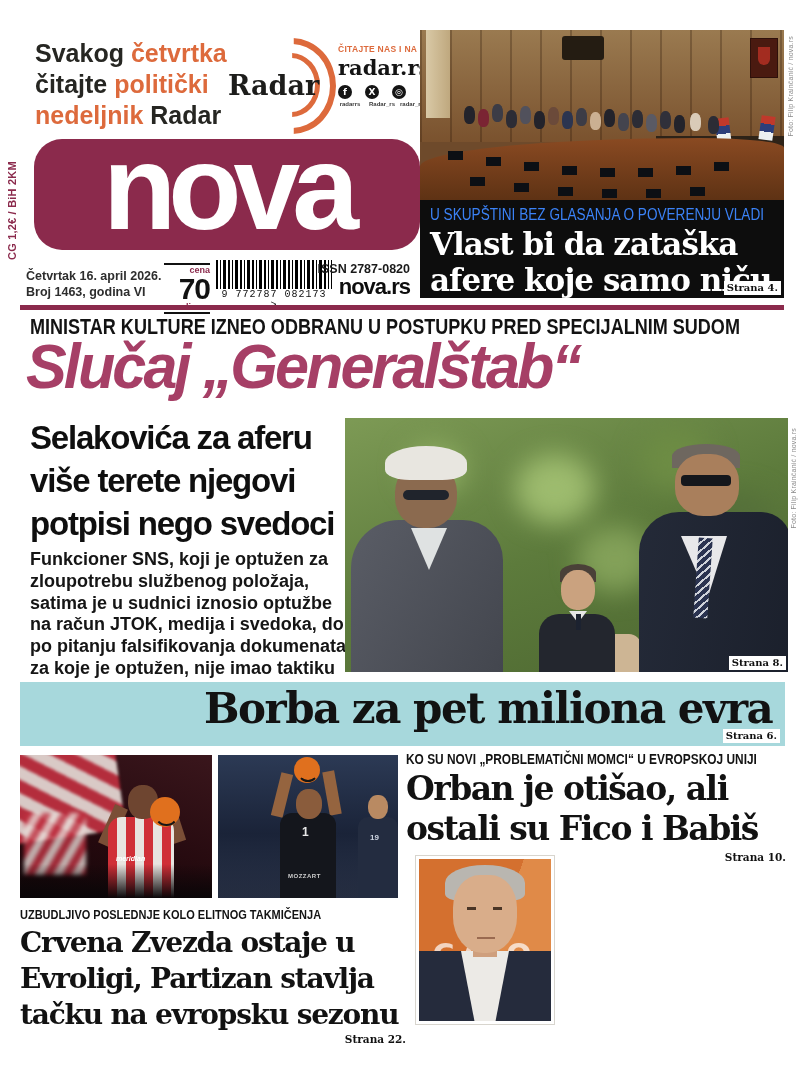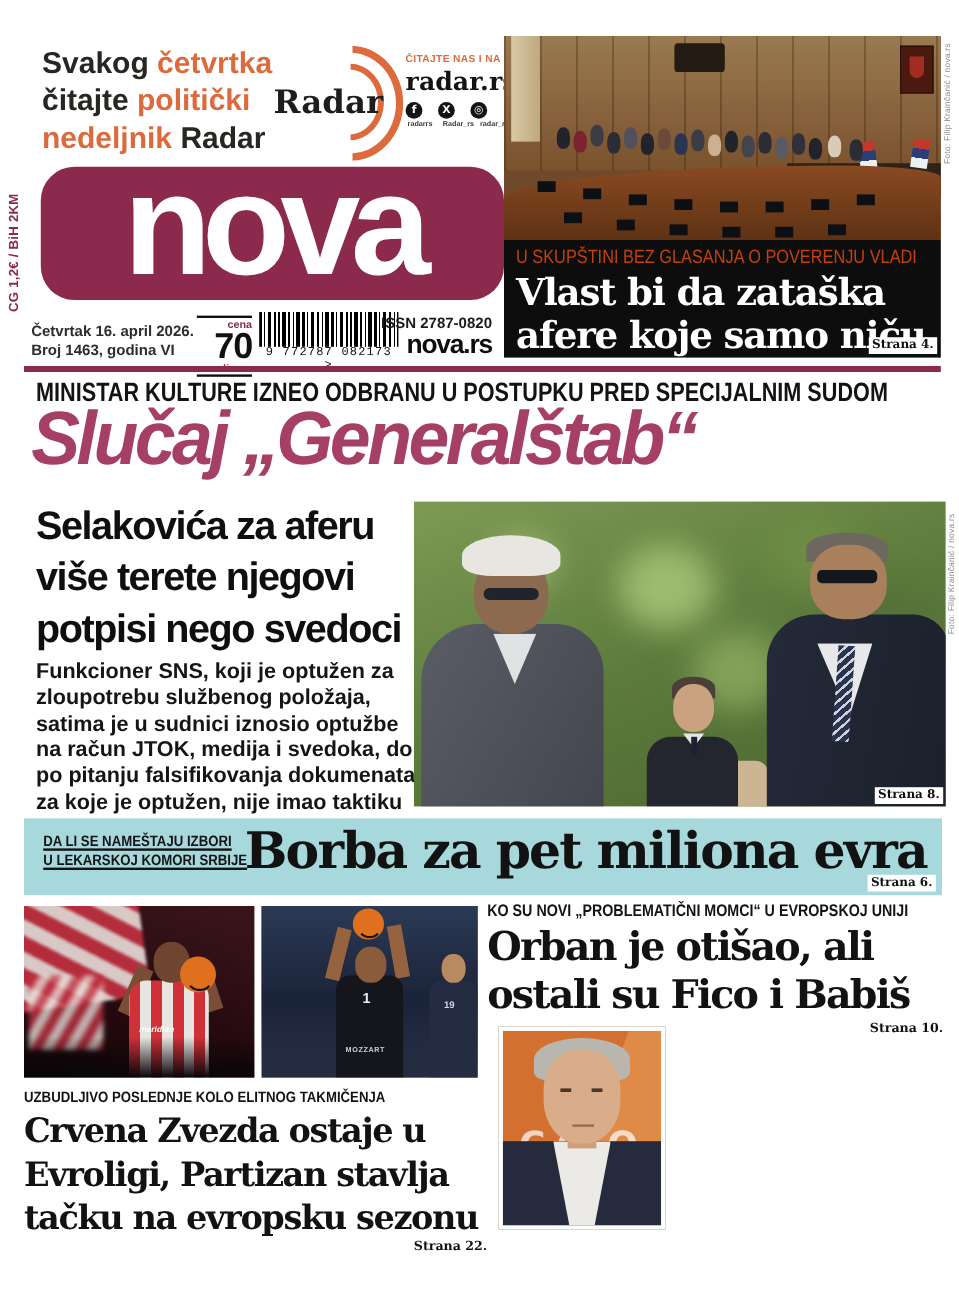--- a/index.html
+++ b/index.html
@@ -52,21 +52,21 @@
       box-shadow:38px 6px #0c0f14,76px 11px #0c0f14,114px 15px #0c0f14,152px 17px #0c0f14,190px 17px #0c0f14,
                  228px 15px #0c0f14,266px 11px #0c0f14,22px 26px #0c0f14,66px 32px #0c0f14,110px 36px #0c0f14,
                  154px 38px #0c0f14,198px 38px #0c0f14,242px 36px #0c0f14;}
   .p-crowd{position:absolute;left:44px;top:76px;width:11px;height:18px;border-radius:45% 45% 40% 40%;background:#23232b;
       box-shadow:14px 3px #7a2433,28px -2px #3c3c46,42px 4px #2c2c35,56px 0 #51515c,70px 5px #23232b,
                  84px 1px #6b4a3a,98px 5px #2c3550,112px 2px #3c3c46,126px 6px #cbb092,140px 3px #23232b,
                  154px 7px #44444e,168px 4px #2c2c35,182px 8px #5a5a64,196px 5px #30303a,210px 9px #23232b,
                  226px 7px #d9cbb8,244px 10px #2c2c35;}
   #parl-credit{left:787px;top:36px;}
   #parl-box{left:420px;top:200px;width:364px;height:98px;background:#0d0d0d;box-sizing:border-box;padding:6px 10px 0;}
-  #parl-box .k{color:#c2410c;font-size:16px;}
+  #parl-box .k{color:#3b82f6;font-size:16px;}
   #parl-box .h{font-size:31px;line-height:36px;color:#fff;letter-spacing:-1px;margin-top:2px;}
   #parl-ref{right:3px;bottom:3px;}
 
   
   #side-text{left:6px;top:140px;height:120px;font-weight:bold;font-size:11px;color:#8b2a4c;}
   #nova-logo{left:34px;top:139px;width:386px;height:111px;background:#8b2a4c;border-radius:28px;
              display:flex;align-items:center;justify-content:center;}
   #nova-logo span{font-weight:bold;font-size:120px;color:#fff;letter-spacing:-8px;margin-top:-16px;}
   #date{left:26px;top:268px;font-weight:bold;font-size:12.5px;line-height:16px;color:#2d2d2d;}
   #price{left:164px;top:263px;width:46px;text-align:right;}
@@ -272,24 +272,20 @@
     <div class="m3-shirt"></div>
     <div class="m3-tie"></div>
     <div class="m3-hair"></div>
     <div class="m3-head"></div>
     <div class="m3-glasses"></div>
     <div id="main-ref" class="chip">Strana 8.</div>
   </div>
   <div id="main-credit" class="abs vcred">Foto: Filip Krainčanić / nova.rs</div>
 
   <div id="komora" class="abs">
-    <div class="kwrap">
-      <div><span class="cx u" style="transform:scaleX(.88)">DA LI SE NAMEŠTAJU IZBORI</span></div>
-      <div><span class="cx u" style="transform:scaleX(.88)">U LEKARSKOJ KOMORI SRBIJE</span></div>
-    </div>
     <div class="h serifhead">Borba za pet miliona evra</div>
     <div id="komora-ref" class="chip">Strana 6.</div>
   </div>
 
   <div id="zvezda" class="abs">
     <div class="z-flag1"></div>
     <div class="z-flag2"></div>
     <div class="z-arm" style="left:86px;top:50px;transform:rotate(24deg)"></div>
     <div class="z-arm" style="left:146px;top:46px;transform:rotate(-18deg)"></div>
     <div class="z-torso"></div>

